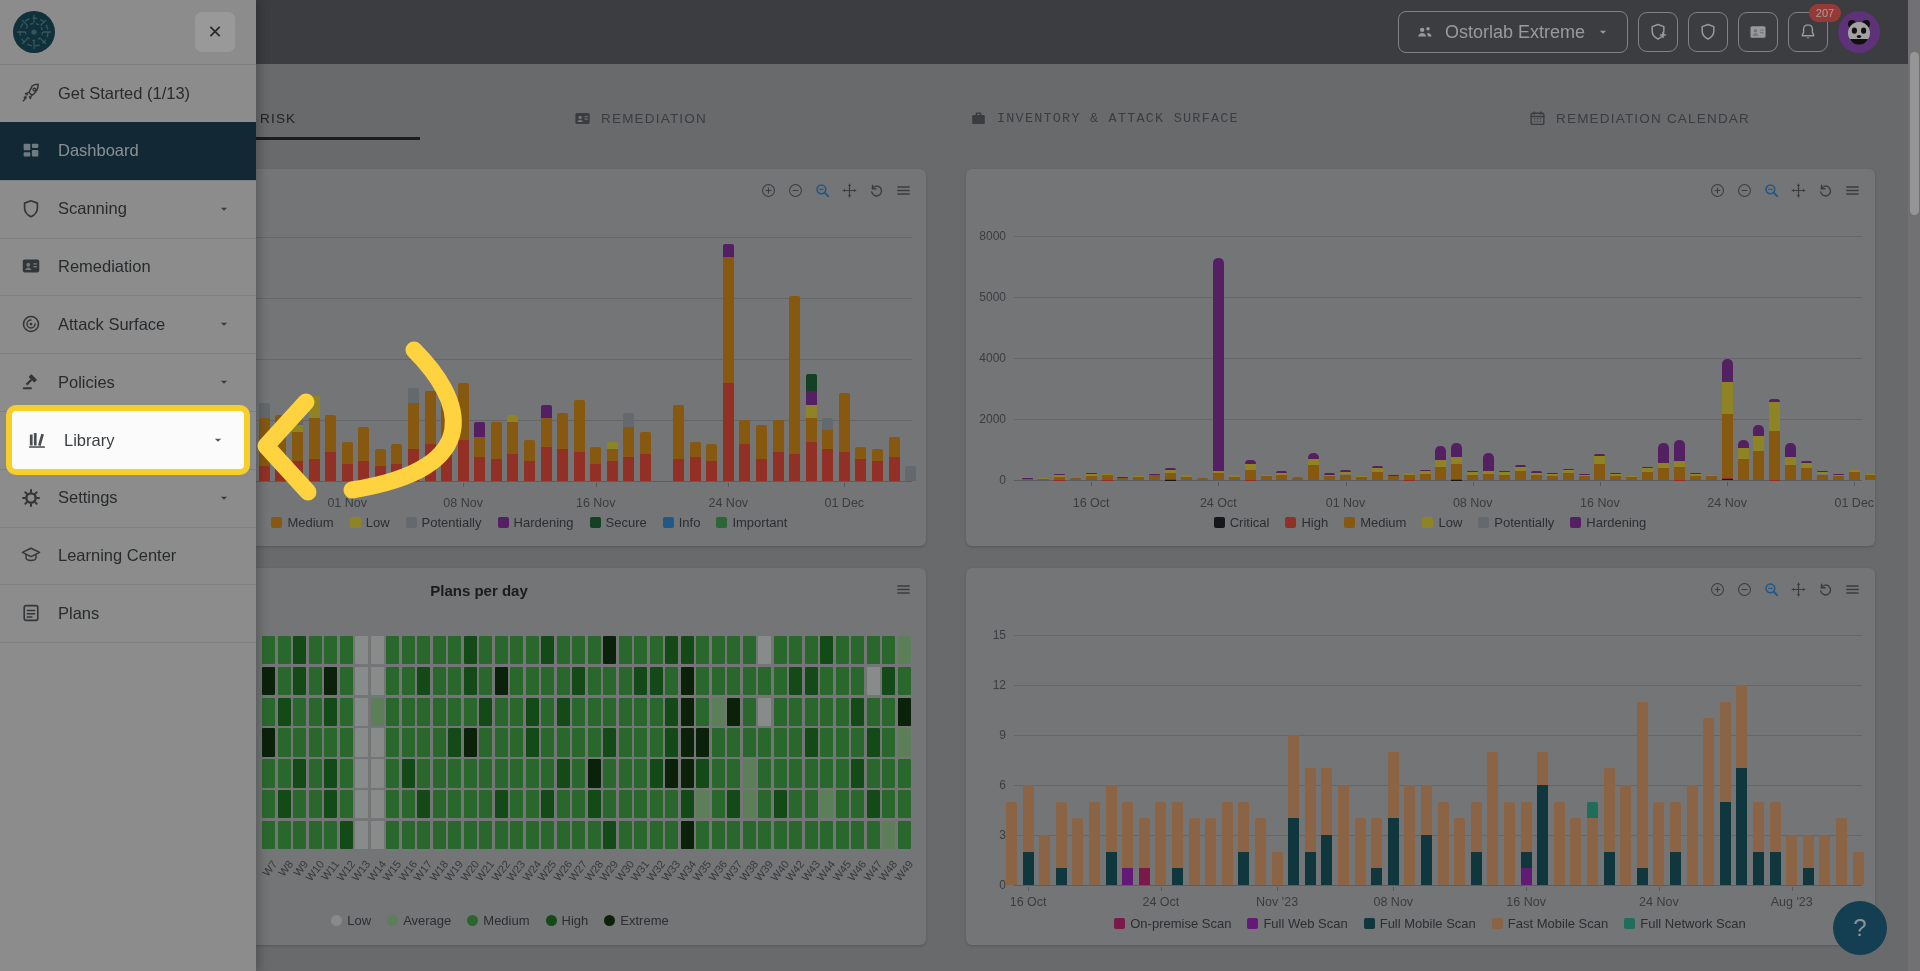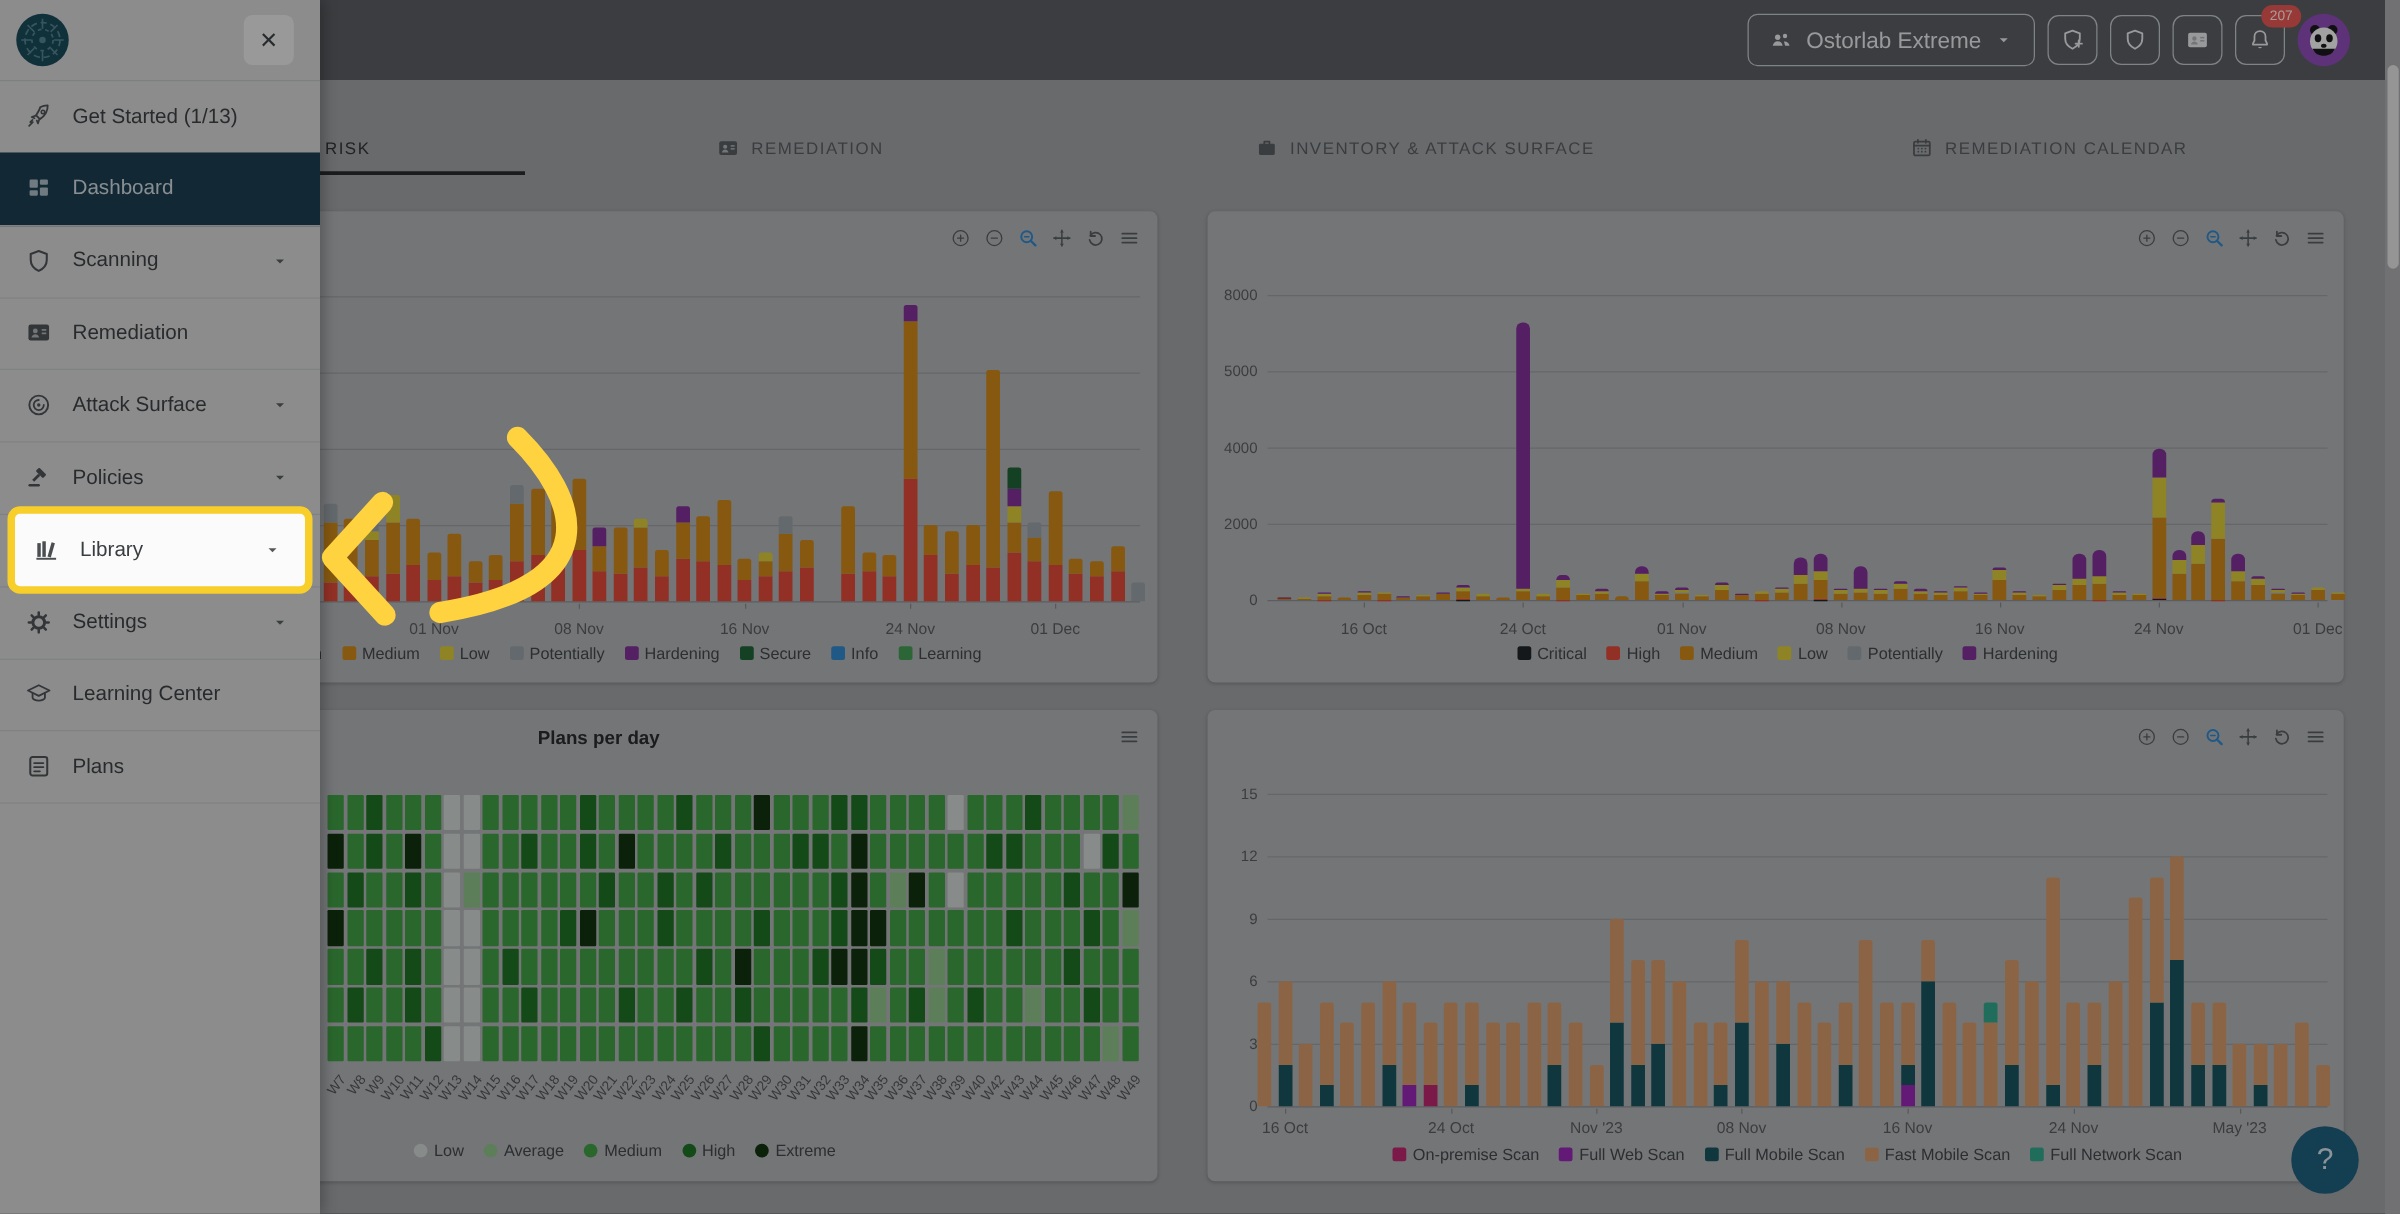--- a/index.html
+++ b/index.html
@@ -152,21 +152,21 @@
           <svg width="19" height="19" viewBox="0 0 24 24">
             <rect x="3" y="5" width="18" height="14" rx="2" fill="currentColor"></rect>
             <circle cx="9" cy="10.6" r="2.1" fill="#a6a8ab"></circle>
             <path d="M5.6 16.4c.5-1.9 1.9-2.9 3.4-2.9s2.9 1 3.4 2.9z" fill="#a6a8ab"></path>
             <rect x="14.6" y="9" width="4" height="1.5" fill="#a6a8ab"></rect>
             <rect x="14.6" y="12" width="4" height="1.5" fill="#a6a8ab"></rect>
           </svg>
         </span>
         <span>REMEDIATION</span>
       </div>
-      <div class="tab" style="left: 1004px;">
+      <div class="tab" style="left: 969px; font-family: Liberation Mono, monospace;">
         <span>
           <svg width="19" height="19" viewBox="0 0 24 24">
             <rect x="4" y="7.6" width="16" height="11.4" rx="1.5" fill="currentColor"></rect>
             <path d="M9.4 7.6V5.4h5.2v2.2" stroke="currentColor" fill="none" stroke-linecap="round" stroke-linejoin="round" stroke-width="1.8"></path>
           </svg>
         </span>
         <span>INVENTORY &amp; ATTACK SURFACE</span>
       </div>
       <div class="tab" style="left: 1528px;">
         <span>
@@ -486,21 +486,21 @@
         <span class="leg-item">
           <span class="sw" style="background:#1d5c33"></span>
           <span>Secure</span>
         </span>
         <span class="leg-item">
           <span class="sw" style="background:#2e7fc0"></span>
           <span>Info</span>
         </span>
         <span class="leg-item">
           <span class="sw" style="background:#3f9350"></span>
-          <span>Learning</span>
+          <span>Important</span>
         </span>
       </div>
       <div class="axisline" style="left: 1014px; width: 848px; top: 480px;"></div>
       <div class="gl" style="left: 1014px; width: 848px; top: 419px;"></div>
       <div class="gl" style="left: 1014px; width: 848px; top: 358px;"></div>
       <div class="gl" style="left: 1014px; width: 848px; top: 297px;"></div>
       <div class="gl" style="left: 1014px; width: 848px; top: 236px;"></div>
       <div class="ylab" style="left: 966px; top: 473px;">0</div>
       <div class="ylab" style="left: 966px; top: 412px;">2000</div>
       <div class="ylab" style="left: 966px; top: 351px;">4000</div>
@@ -716,21 +716,21 @@
       <div class="xlab" style="left: 1160.9px; top: 895px;">24 Oct</div>
       <div class="xtick" style="left: 1277.1px; top: 887px;"></div>
       <div class="xlab" style="left: 1277.1px; top: 895px;">Nov '23</div>
       <div class="xtick" style="left: 1393.3px; top: 887px;"></div>
       <div class="xlab" style="left: 1393.3px; top: 895px;">08 Nov</div>
       <div class="xtick" style="left: 1526.1px; top: 887px;"></div>
       <div class="xlab" style="left: 1526.1px; top: 895px;">16 Nov</div>
       <div class="xtick" style="left: 1658.9px; top: 887px;"></div>
       <div class="xlab" style="left: 1658.9px; top: 895px;">24 Nov</div>
       <div class="xtick" style="left: 1791.7px; top: 887px;"></div>
-      <div class="xlab" style="left: 1791.7px; top: 895px;">May '23</div>
+      <div class="xlab" style="left: 1791.7px; top: 895px;">Aug '23</div>
       <div class="seg" style="left: 1006px; width: 11px; top: 801.65px; height: 83.35px; background: rgb(200, 144, 100); border-radius: 2px 2px 0px 0px;"></div>
       <div class="seg" style="left: 1022.6px; width: 11px; top: 851.66px; height: 33.34px; background: rgb(23, 79, 90);"></div>
       <div class="seg" style="left: 1022.6px; width: 11px; top: 784.98px; height: 66.68px; background: rgb(200, 144, 100); border-radius: 2px 2px 0px 0px;"></div>
       <div class="seg" style="left: 1039.2px; width: 11px; top: 834.99px; height: 50.01px; background: rgb(200, 144, 100); border-radius: 2px 2px 0px 0px;"></div>
       <div class="seg" style="left: 1055.8px; width: 11px; top: 868.33px; height: 16.67px; background: rgb(23, 79, 90);"></div>
       <div class="seg" style="left: 1055.8px; width: 11px; top: 801.65px; height: 66.68px; background: rgb(200, 144, 100); border-radius: 2px 2px 0px 0px;"></div>
       <div class="seg" style="left: 1072.4px; width: 11px; top: 818.32px; height: 66.68px; background: rgb(200, 144, 100); border-radius: 2px 2px 0px 0px;"></div>
       <div class="seg" style="left: 1089px; width: 11px; top: 801.65px; height: 83.35px; background: rgb(200, 144, 100); border-radius: 2px 2px 0px 0px;"></div>
       <div class="seg" style="left: 1105.6px; width: 11px; top: 851.66px; height: 33.34px; background: rgb(23, 79, 90);"></div>
       <div class="seg" style="left: 1105.6px; width: 11px; top: 784.98px; height: 66.68px; background: rgb(200, 144, 100); border-radius: 2px 2px 0px 0px;"></div>

